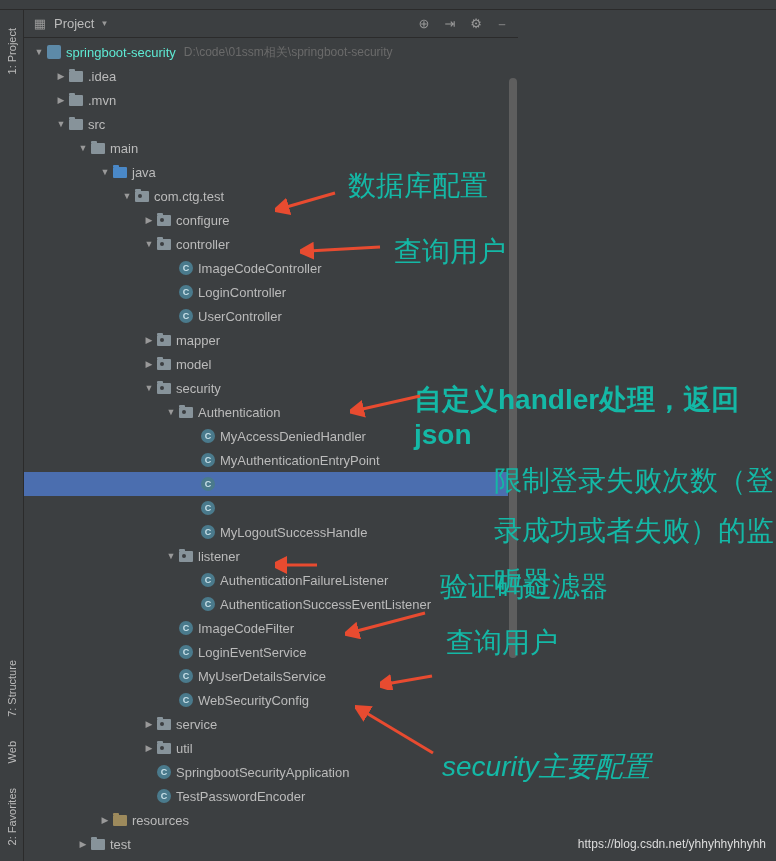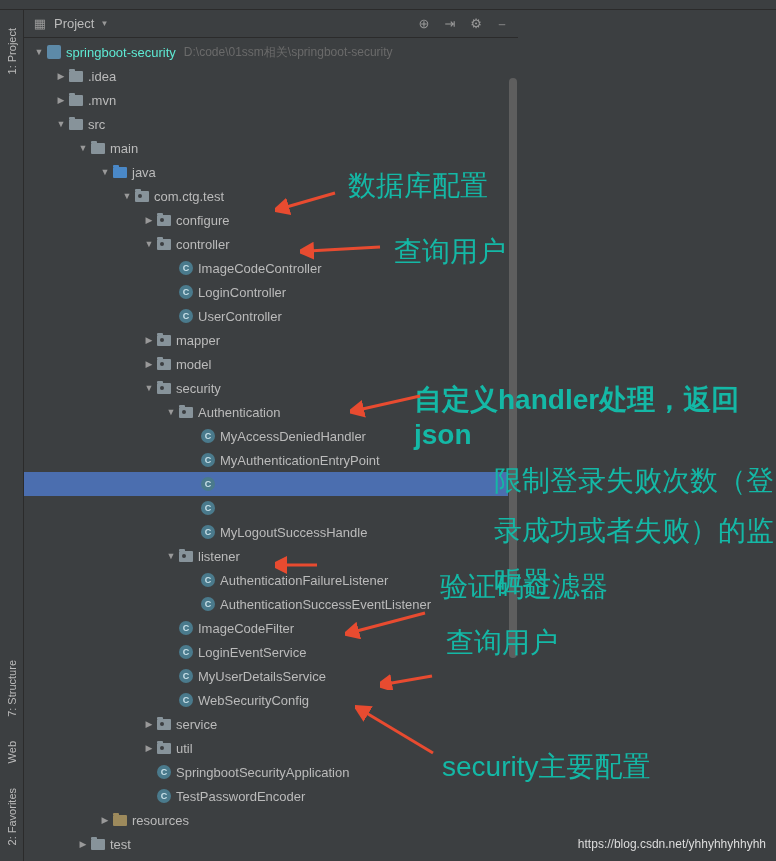--- a/index.html
+++ b/index.html
@@ -520,21 +520,21 @@
     <div class="scrollbar-thumb"></div>
   </div>
 </div>
 
 <div class="annotation" style="top:167px;left:348px;">数据库配置</div>
 <div class="annotation" style="top:233px;left:394px;">查询用户</div>
 <div class="annotation" style="top:381px;left:414px;width:340px;font-weight:bold;">自定义handler处理，返回json</div>
 <div class="annotation" style="top:436px;left:494px;width:280px;line-height:1.8;margin-top:20px;">限制登录失败次数（登录成功或者失败）的监听器</div>
 <div class="annotation" style="top:568px;left:440px;">验证码过滤器</div>
 <div class="annotation" style="top:624px;left:446px;">查询用户</div>
-<div class="annotation" style="top:748px;left:442px;">security主要配置</div>
+<div class="annotation" style="top:748px;left:442px;font-style:italic;">security主要配置</div>
 
 <svg class="arrow-svg" style="top:190px;left:275px;" width="70" height="30">
   <defs>
       <marker id="ah1" markerWidth="10" markerHeight="10" refX="2" refY="3" orient="auto">
         <polygon points="0 0, 6 3, 0 6" fill="#e84b30"></polygon>
       </marker>
     </defs>
   <line x1="60" y1="3" x2="8" y2="18" stroke="#e84b30" stroke-width="3" marker-end="url(#ah1)"></line>
 </svg>
 <svg class="arrow-svg" style="top:235px;left:300px;" width="90" height="25">

